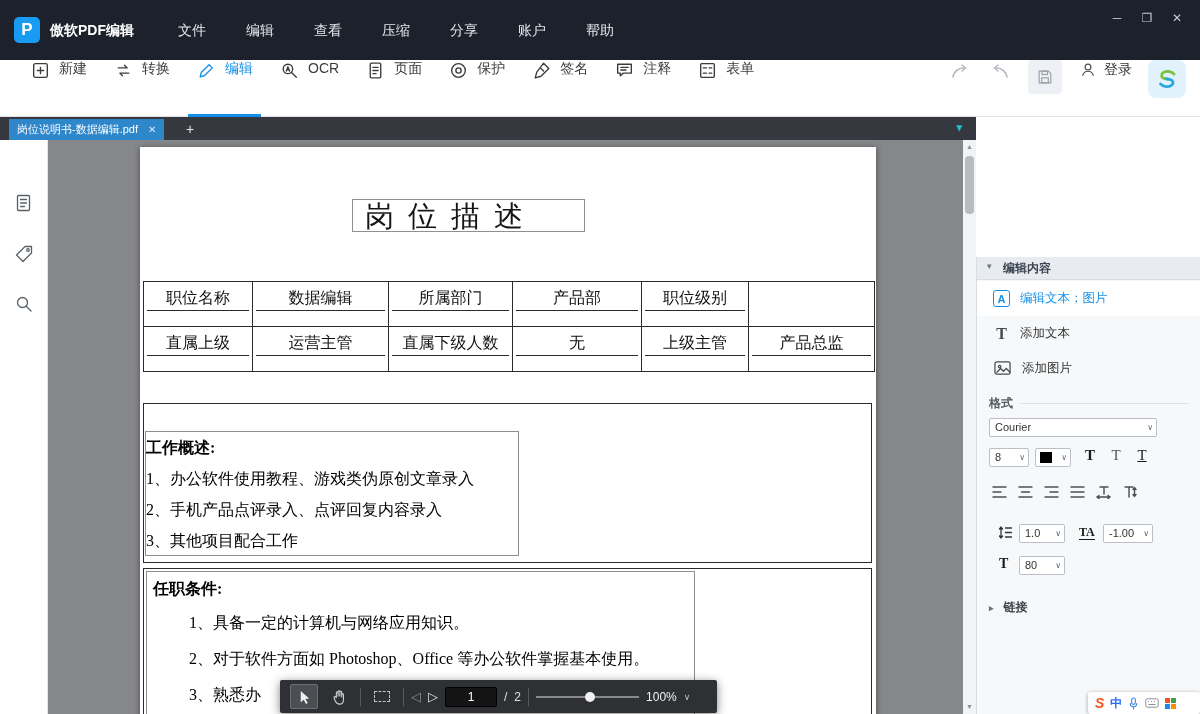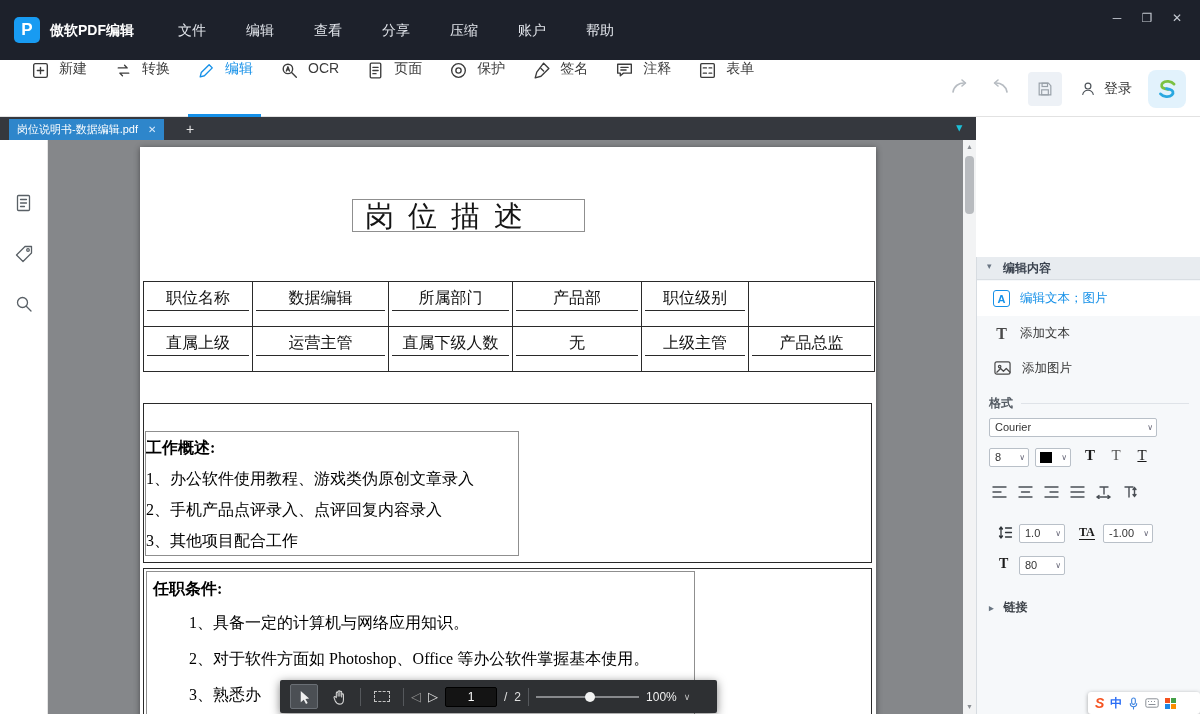--- a/index.html
+++ b/index.html
@@ -15,21 +15,21 @@
   .win-btns { position:absolute; right:8px; top:2px; height:32px; display:flex; align-items:center; }
   .win-btn { width:30px; height:28px; display:flex; align-items:center; justify-content:center; color:#c6cbd3; font-size:12px; }
 
   
   .toolbar { position:absolute; left:0; top:60px; width:1200px; height:57px; background:#fff; border-bottom:1px solid #e2e2e2; }
   .tools { position:absolute; left:30px; top:0; height:57px; display:flex; gap:26px; }
   .tool { display:flex; gap:8px; position:relative; font-size:14px; color:#3c3c3c; cursor:pointer; }
   .tool svg { width:21px; height:21px; stroke:currentColor; fill:none; stroke-width:1.3; stroke-linecap:round; stroke-linejoin:round; }
   .tool.active { color:#1590e8; }
   .tool.active::after { content:""; position:absolute; left:-8px; right:-8px; bottom:0; height:3px; background:#1590e8; }
-  .tb-right { position:absolute; right:14px; top:0; height:57px; display:flex; align-items:center; gap:16px; }
+  .tb-right { position:absolute; right:14px; top:0; height:57px; display:flex; align-items:flex-start; gap:16px; }
   .histbtn svg { width:24px; height:24px; stroke:#b7bcc2; fill:none; stroke-width:1.6; stroke-linecap:round; stroke-linejoin:round; }
   .save-box { width:34px; height:34px; background:#edf1f6; border-radius:4px; display:flex; align-items:center; justify-content:center; }
   .save-box svg { width:20px; height:20px; stroke:#98a0a8; fill:none; stroke-width:1.4; }
   .login { display:flex; align-items:center; gap:6px; font-size:14px; color:#333; }
   .login svg { width:20px; height:20px; stroke:#4c5258; fill:none; stroke-width:1.4; }
   .brand { width:38px; height:38px; background:#e2f2fc; border-radius:8px; display:flex; align-items:center; justify-content:center; }
 
   
   .tabbar { position:absolute; left:0; top:117px; width:976px; height:23px; background:#35383e; }
   .tab { position:absolute; left:9px; top:2px; height:21px; background:#2e86cb; display:flex; align-items:center; gap:10px; padding:0 8px; cursor:pointer; }
@@ -125,22 +125,22 @@
 
 <div class="app">
 
   <div class="titlebar">
     <div class="app-logo">P</div>
     <div class="app-name">傲软PDF编辑</div>
     <nav class="menubar">
       <div class="menu-item">文件</div>
       <div class="menu-item">编辑</div>
       <div class="menu-item">查看</div>
+      <div class="menu-item">压缩</div>
       <div class="menu-item">分享</div>
-      <div class="menu-item">压缩</div>
       <div class="menu-item">账户</div>
       <div class="menu-item">帮助</div>
     </nav>
     <div class="win-btns">
       <div class="win-btn">─</div>
       <div class="win-btn">❐</div>
       <div class="win-btn">✕</div>
     </div>
   </div>
 

